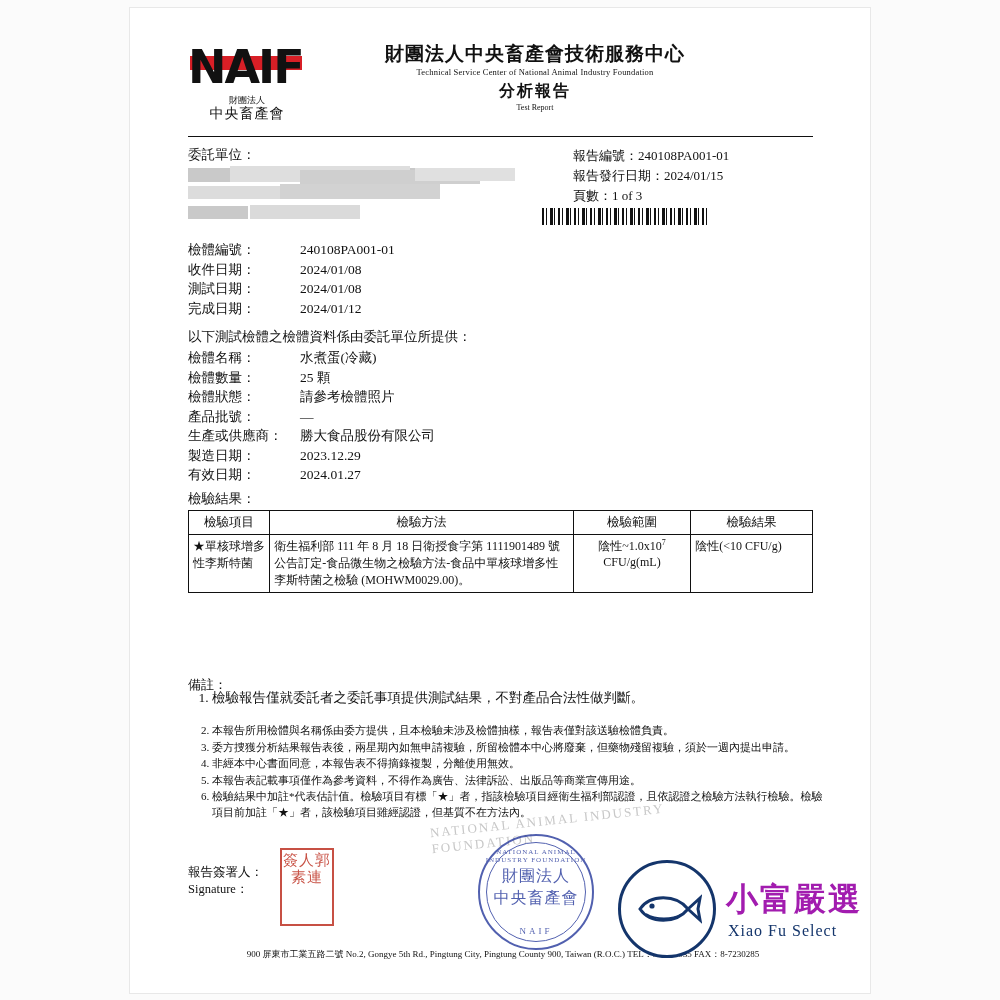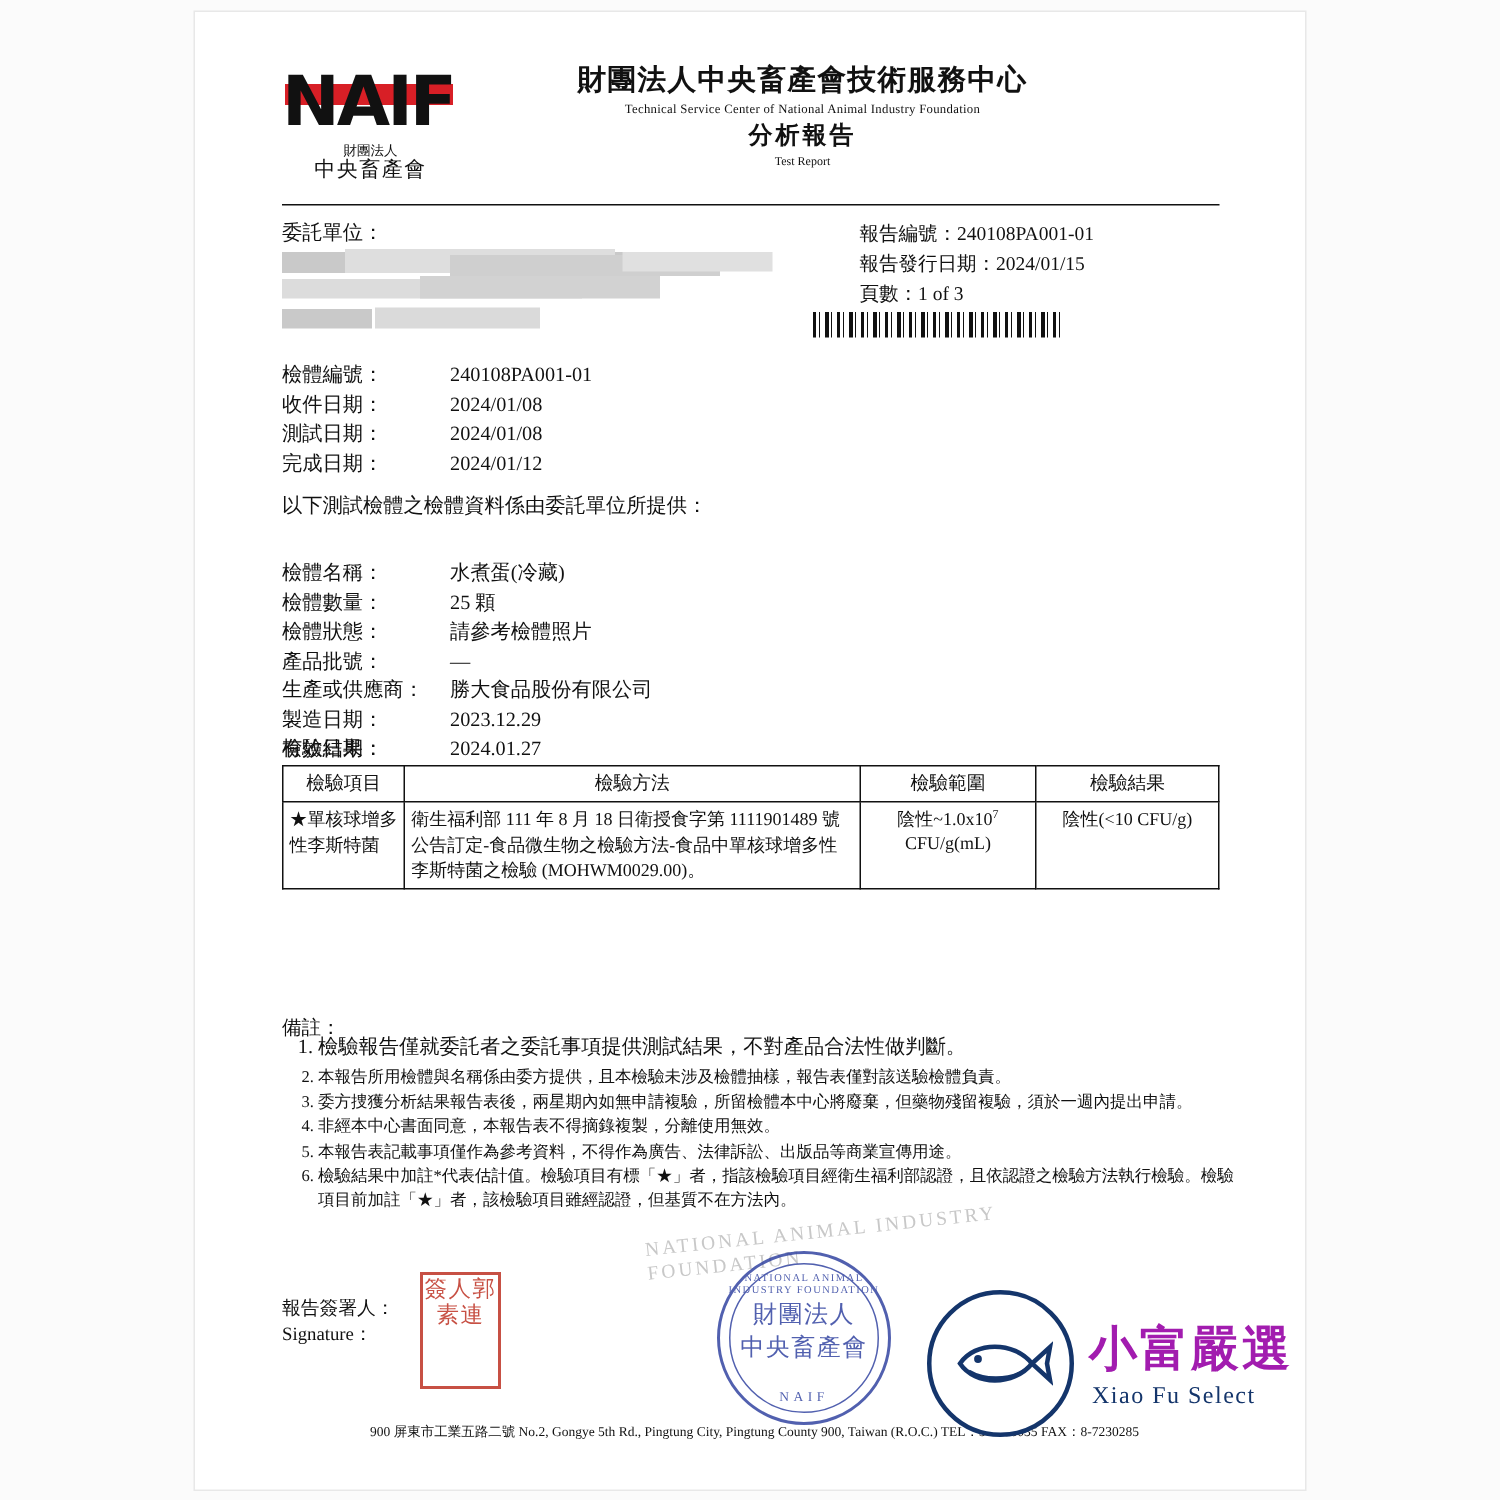--- a/index.html
+++ b/index.html
@@ -172,21 +172,20 @@
     left: 58px;
     top: 320px;
     font-size: 13.5px;
   }
   .sample-meta2 {
     position: absolute;
     left: 58px;
     top: 340px;
     font-size: 13.5px;
     line-height: 19.5px;
-    margin-top: 24px;
   }
   .sample-meta2 .row { display: flex; }
   .sample-meta2 .k { width: 112px; }
 
   
   .results-label {
     position: absolute;
     left: 58px;
     top: 482px;
     font-size: 13.5px;
@@ -206,42 +205,42 @@
   }
   table.results th {
     text-align: center;
     font-weight: normal;
     font-size: 12.5px;
     padding: 3px 0;
   }
   .c-item { width: 74px; }
   .c-method { width: 300px; }
   .c-range { width: 110px; text-align: center; }
-  .c-result { width: 115px; text-align: center; }
+  .c-result { width: 115px; text-align: left; }
   sup { font-size: 8px; vertical-align: super; }
 
   
   .notes-label {
     position: absolute;
     left: 58px;
     top: 668px;
     font-size: 13px;
   }
   ol.notes {
     position: absolute;
     left: 58px;
     top: 680px;
     width: 620px;
     margin: 0;
     padding-left: 24px;
     font-size: 11px;
     line-height: 15.5px;
   }
   ol.notes li { margin-bottom: 1px; }
-  ol.notes li.big { font-size: 13.5px; line-height: 20px; margin-bottom: 3px;}
+  ol.notes li.big { font-size: 13.5px; line-height: 20px; margin-bottom: 15px;}
 
   
   .sig-label {
     position: absolute;
     left: 58px;
     top: 856px;
     font-size: 12.5px;
     line-height: 17px;
   }
   .red-stamp {

